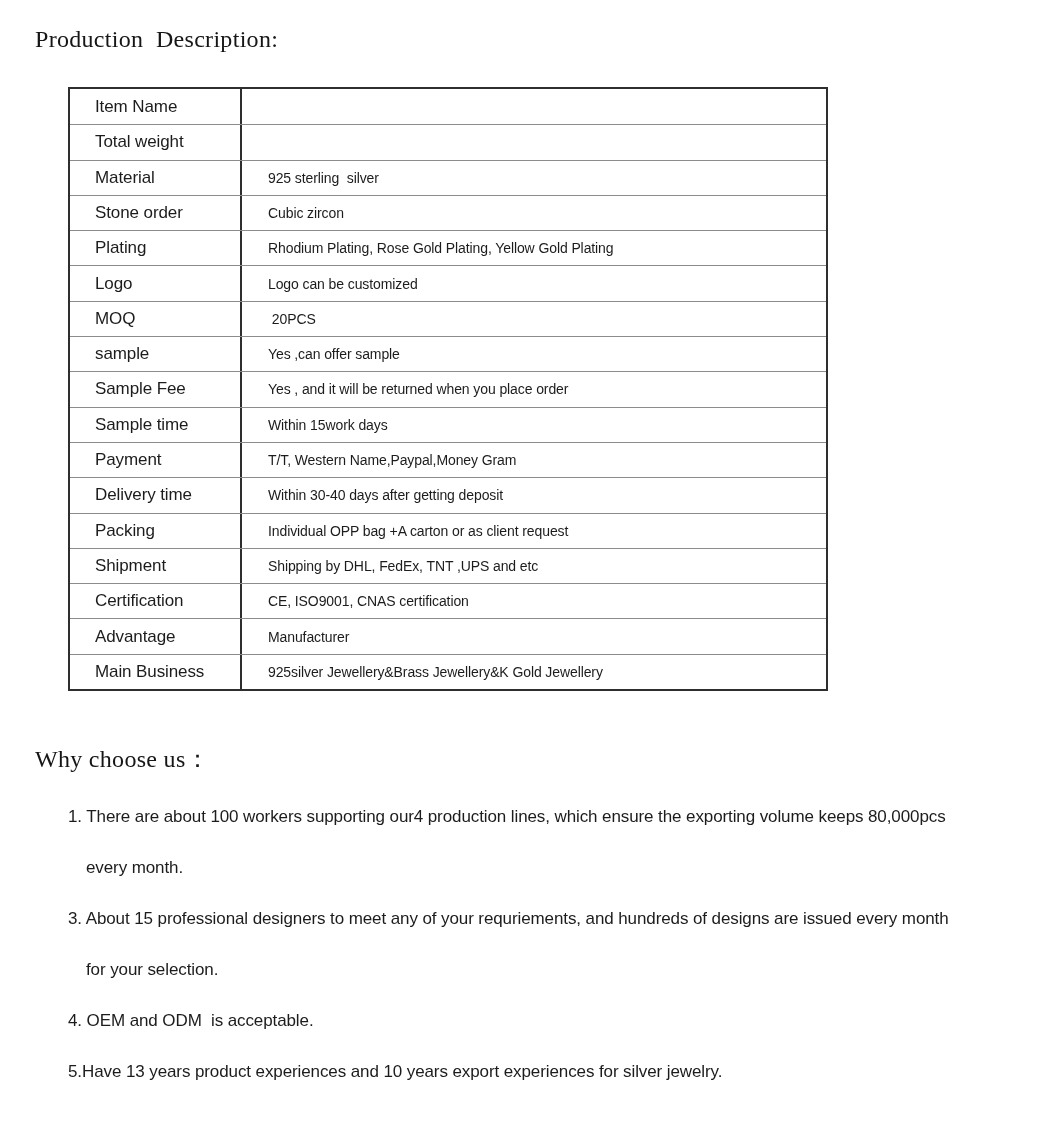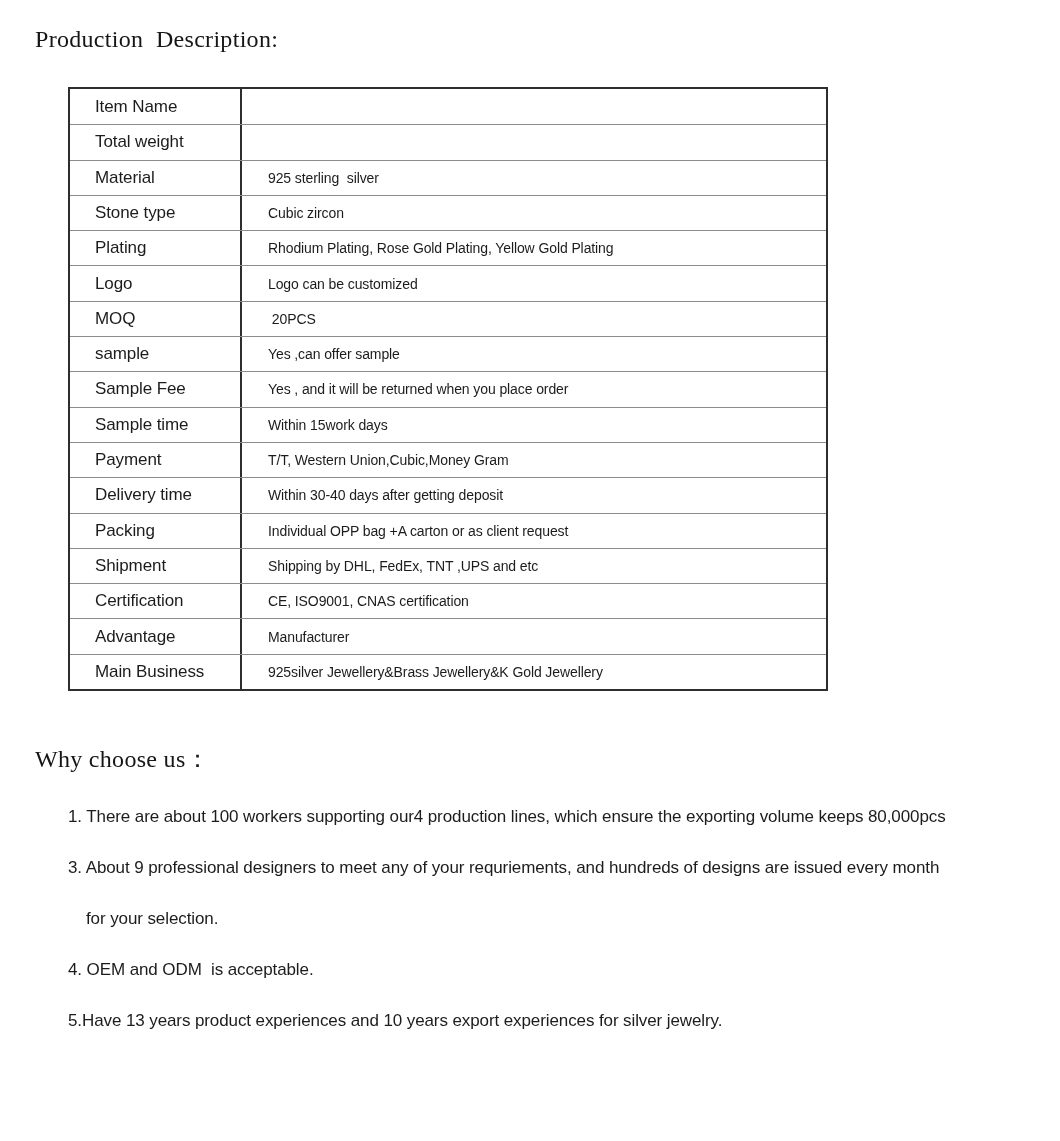--- a/index.html
+++ b/index.html
@@ -87,21 +87,21 @@
     </div>
     <div class="trow">
       <div class="tlabel">Total weight</div>
       <div class="tvalue"></div>
     </div>
     <div class="trow">
       <div class="tlabel">Material</div>
       <div class="tvalue">925 sterling  silver</div>
     </div>
     <div class="trow">
-      <div class="tlabel">Stone type</div>
+      <div class="tlabel">Stone order</div>
       <div class="tvalue">Cubic zircon</div>
     </div>
     <div class="trow">
       <div class="tlabel">Plating</div>
       <div class="tvalue">Rhodium Plating, Rose Gold Plating, Yellow Gold Plating</div>
     </div>
     <div class="trow">
       <div class="tlabel">Logo</div>
       <div class="tvalue">Logo can be customized</div>
     </div>
@@ -116,21 +116,21 @@
     <div class="trow">
       <div class="tlabel">Sample Fee</div>
       <div class="tvalue">Yes , and it will be returned when you place order</div>
     </div>
     <div class="trow">
       <div class="tlabel">Sample time</div>
       <div class="tvalue">Within 15work days</div>
     </div>
     <div class="trow">
       <div class="tlabel">Payment</div>
-      <div class="tvalue">T/T, Western Union,Cubic,Money Gram</div>
+      <div class="tvalue">T/T, Western Name,Paypal,Money Gram</div>
     </div>
     <div class="trow">
       <div class="tlabel">Delivery time</div>
       <div class="tvalue">Within 30-40 days after getting deposit</div>
     </div>
     <div class="trow">
       <div class="tlabel">Packing</div>
       <div class="tvalue">Individual OPP bag +A carton or as client request</div>
     </div>
     <div class="trow">
@@ -149,23 +149,24 @@
       <div class="tlabel">Main Business</div>
       <div class="tvalue">925silver Jewellery&amp;Brass Jewellery&amp;K Gold Jewellery</div>
     </div>
   </div>
 
   <div id="why-heading" class="serif-heading">Why choose us：</div>
 
   <div class="why-list">
     <div class="why-item">
       <div class="why-line first"><span>1.</span><span> There are about 100 workers supporting our4 production lines, which ensure the exporting volume keeps 80,000pcs</span></div>
+      <div class="why-line">every month.</div>
     </div>
     <div class="why-item">
-      <div class="why-line first"><span>3.</span><span> About 9 professional designers to meet any of your requriements, and hundreds of designs are issued every month</span></div>
+      <div class="why-line first"><span>3.</span><span> About 15 professional designers to meet any of your requriements, and hundreds of designs are issued every month</span></div>
       <div class="why-line">for your selection.</div>
     </div>
     <div class="why-item">
       <div class="why-line first"><span>4.</span><span> OEM and ODM  is acceptable.</span></div>
     </div>
     <div class="why-item">
       <div class="why-line first"><span>5.</span><span>Have 13 years product experiences and 10 years export experiences for silver jewelry.</span></div>
     </div>
   </div>
 

